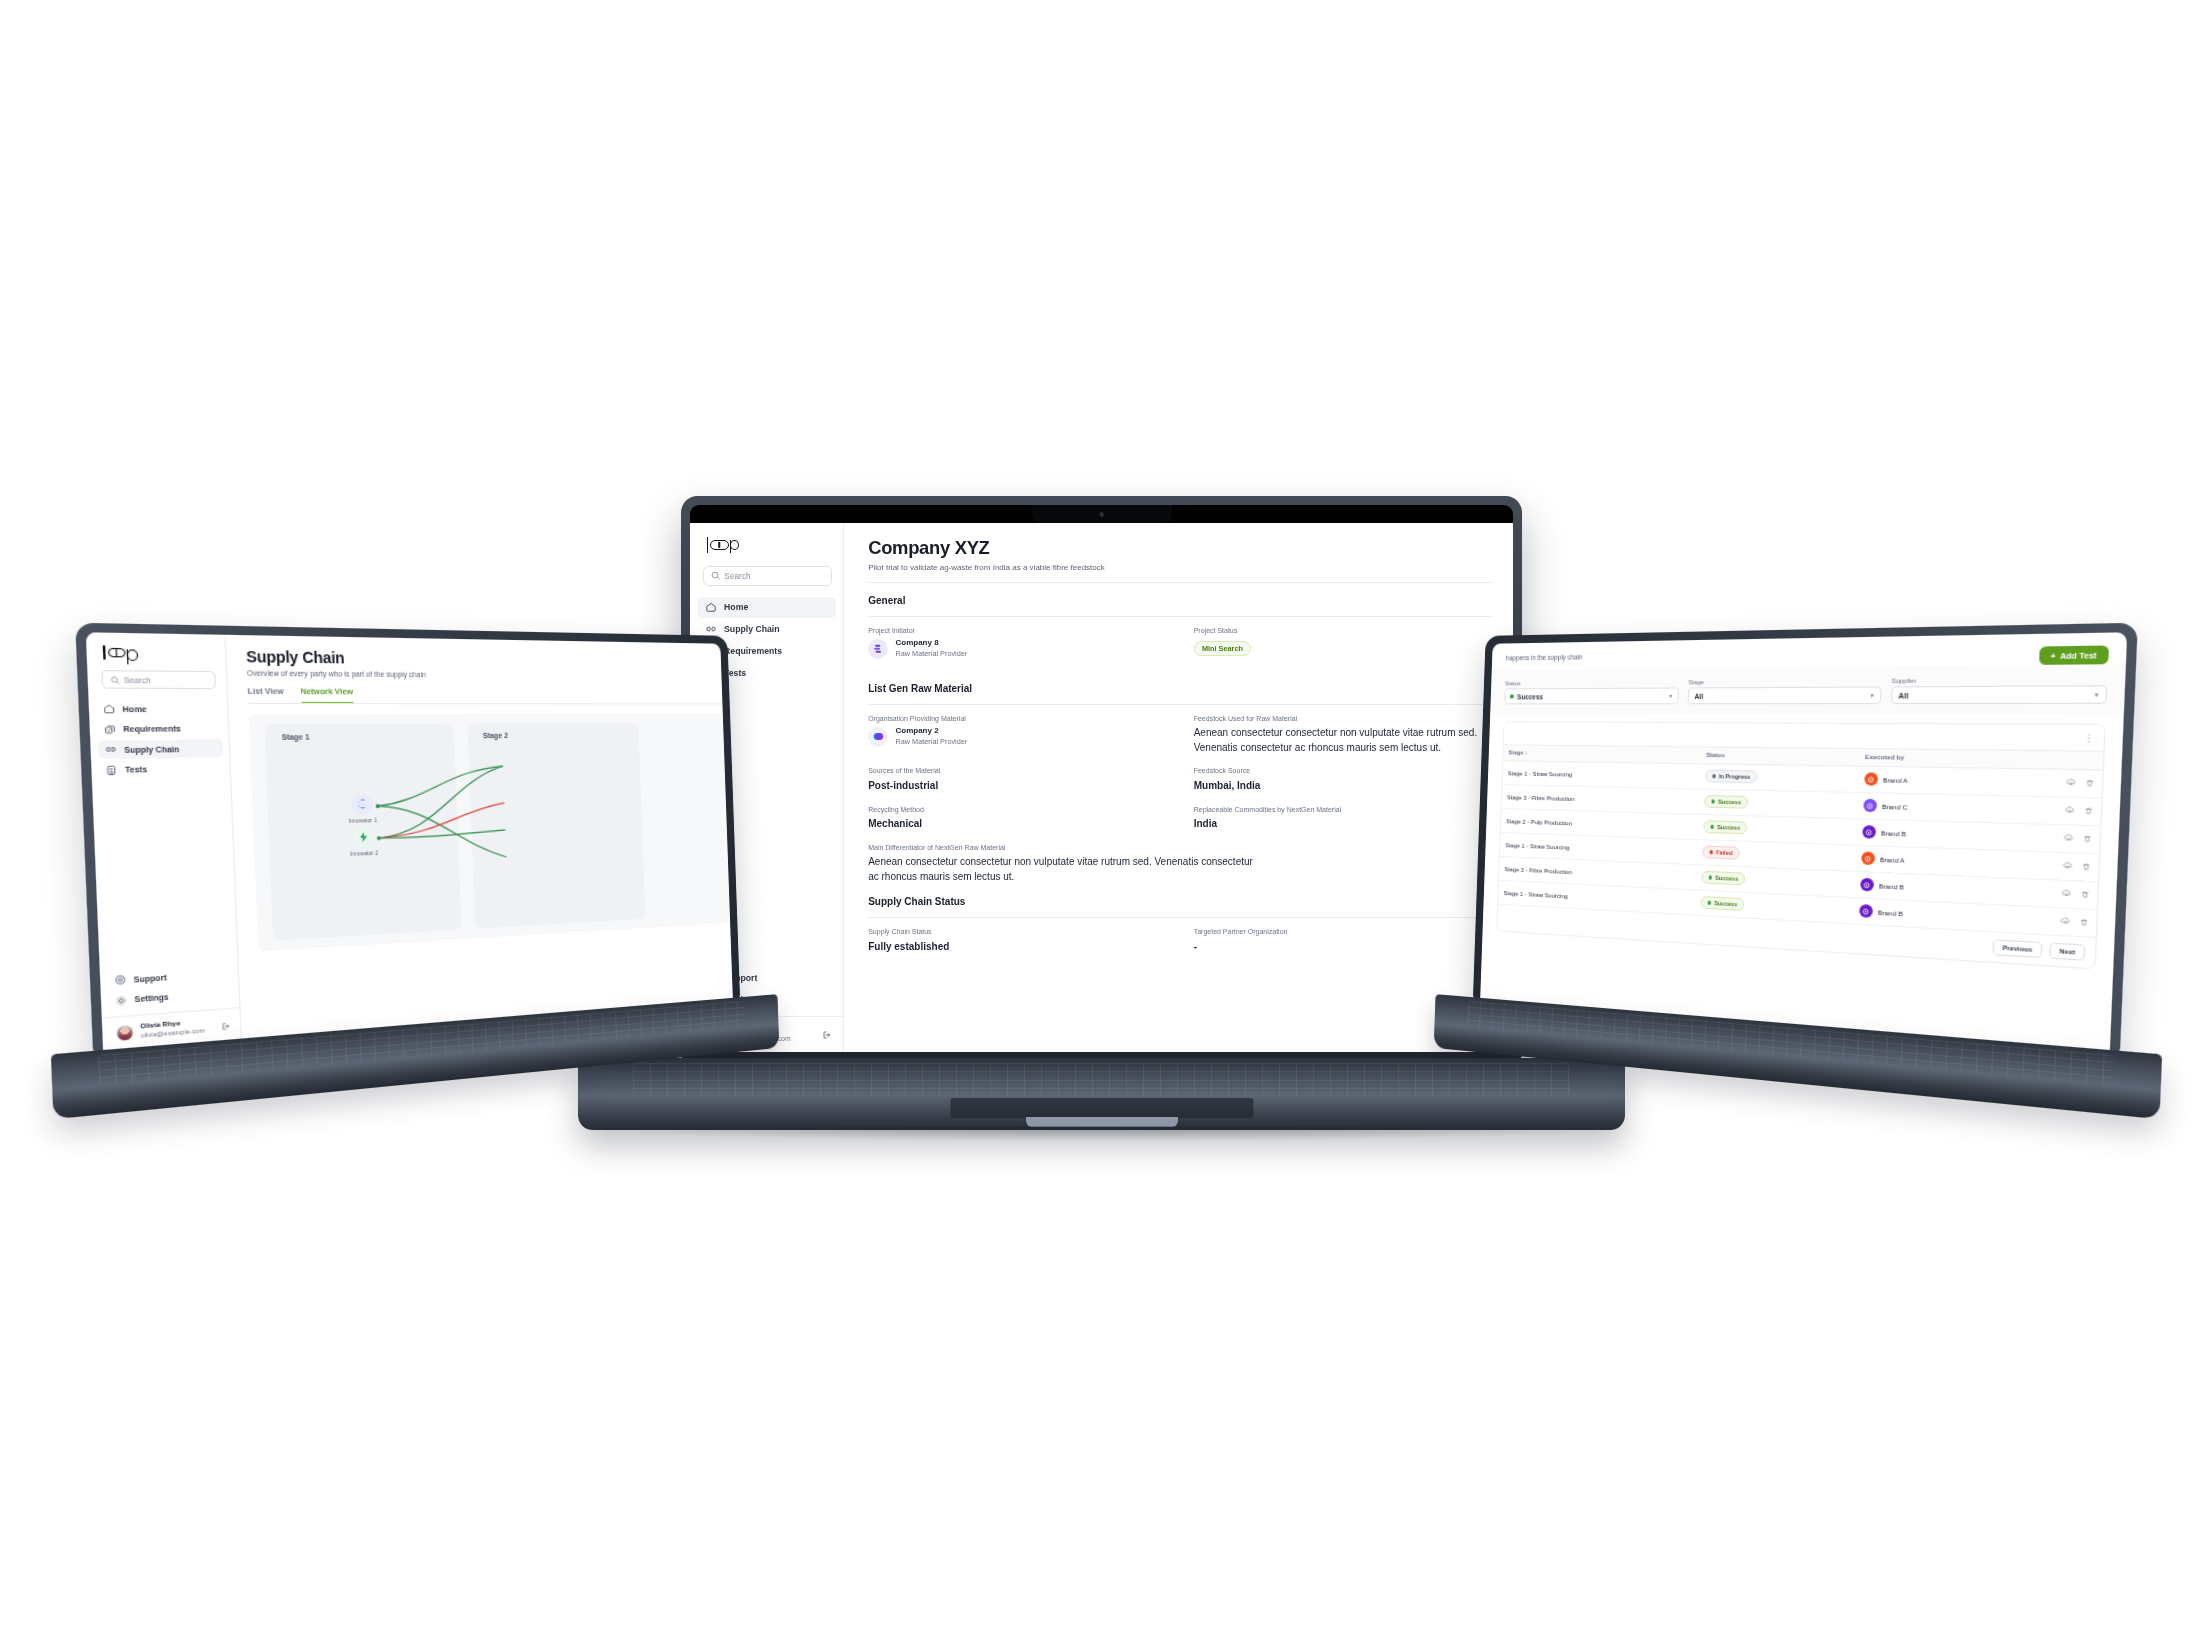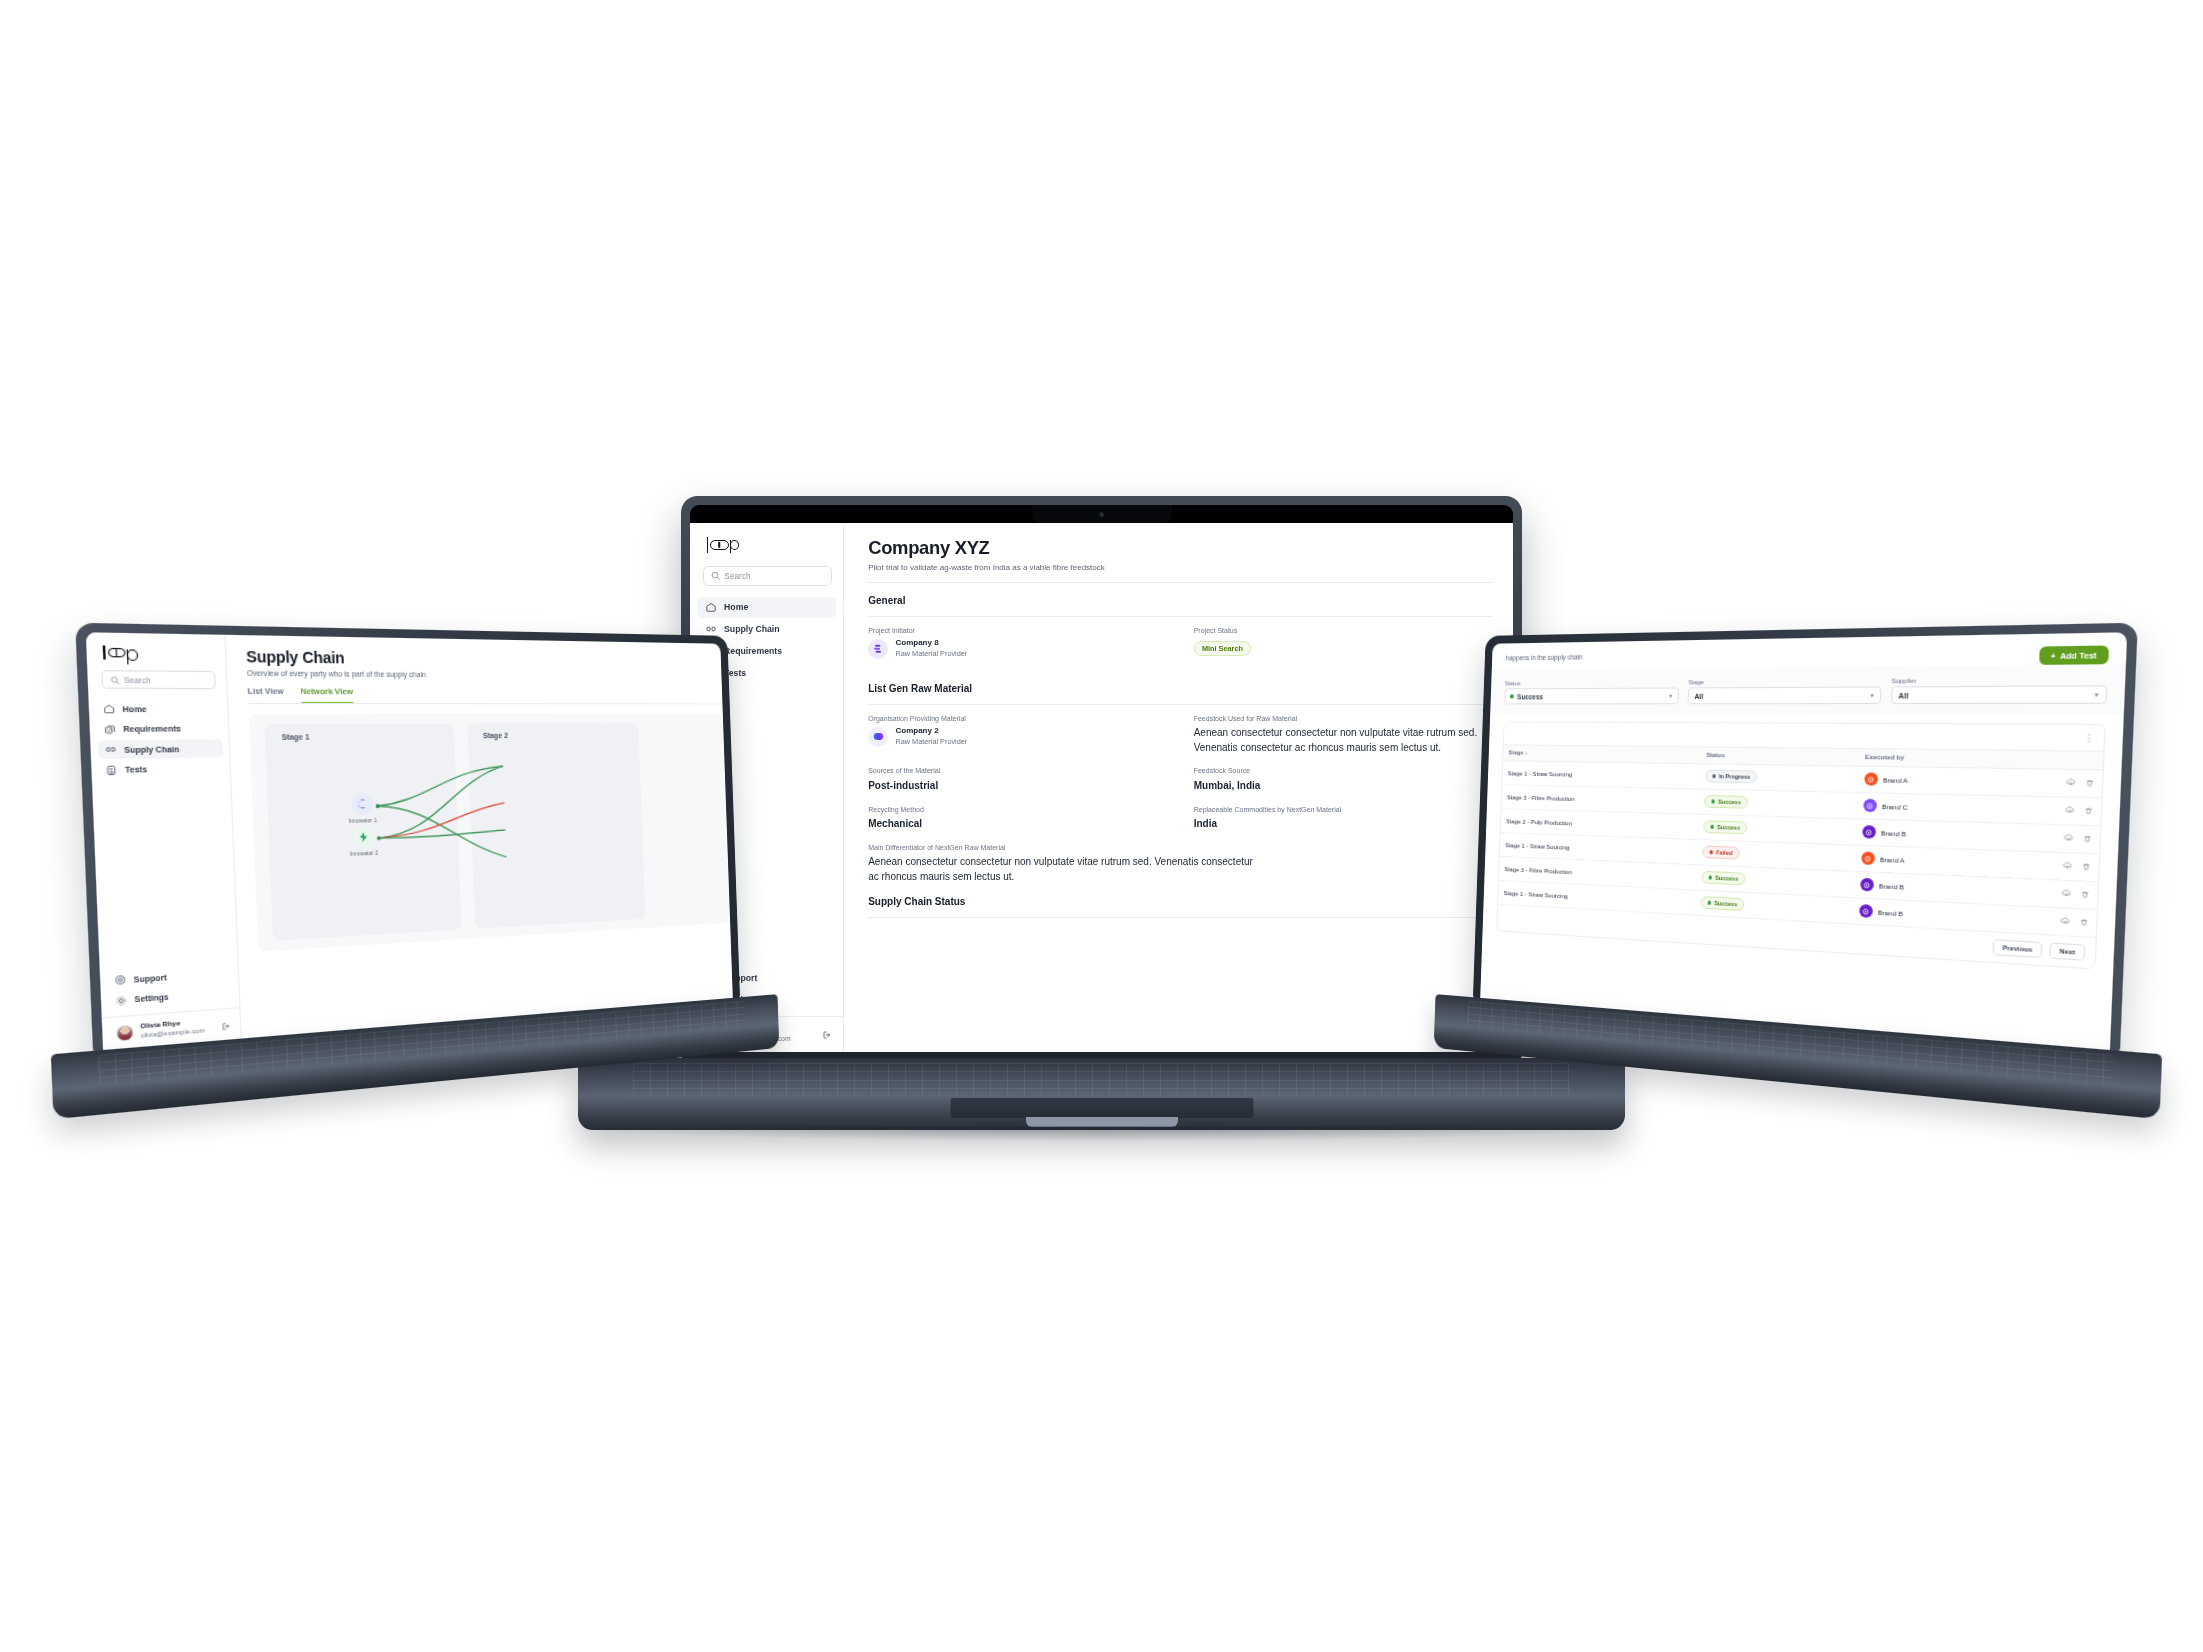--- a/index.html
+++ b/index.html
@@ -833,20 +833,30 @@
                 <div class="c-field-value">India</div>
               </div>
             </div>
             <div class="c-field">
               <div class="c-field-label">Main Differentiator of NextGen Raw Material</div>
               <div class="c-field-value para" style="max-width:386px;">Aenean consectetur consectetur non vulputate vitae rutrum sed. Venenatis consectetur ac rhoncus mauris sem lectus ut.</div>
             </div>
 
             <div class="c-section-title">Supply Chain Status</div>
             <div class="c-hr" style="margin-bottom:10px;"></div>
+            <div class="c-grid">
+              <div class="c-field">
+                <div class="c-field-label">Supply Chain Status</div>
+                <div class="c-field-value">Fully established</div>
+              </div>
+              <div class="c-field">
+                <div class="c-field-label">Targeted Partner Organization</div>
+                <div class="c-field-value">-</div>
+              </div>
+            </div>
           </div>
 
         </div>
       </div>
     </div>
     <div id="center-base">
       <div id="center-keys"></div>
       <div id="center-trackpad"></div>
       <div id="center-lip"></div>
     </div>

